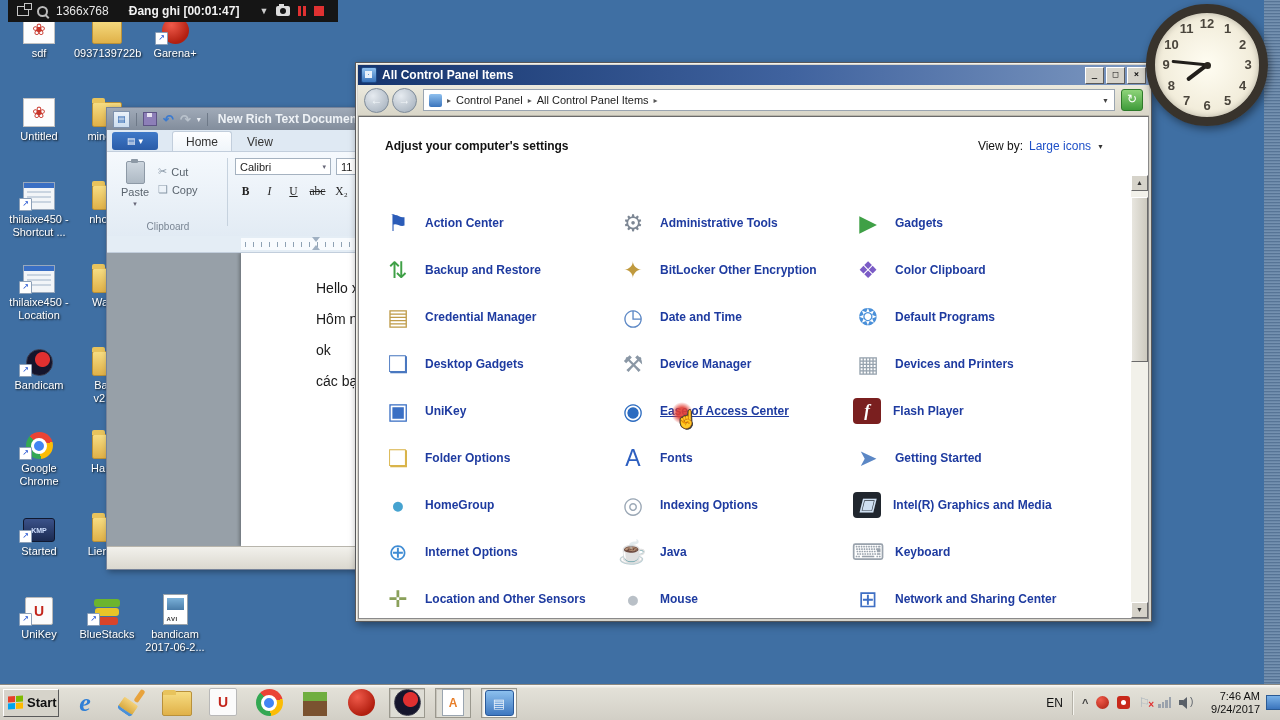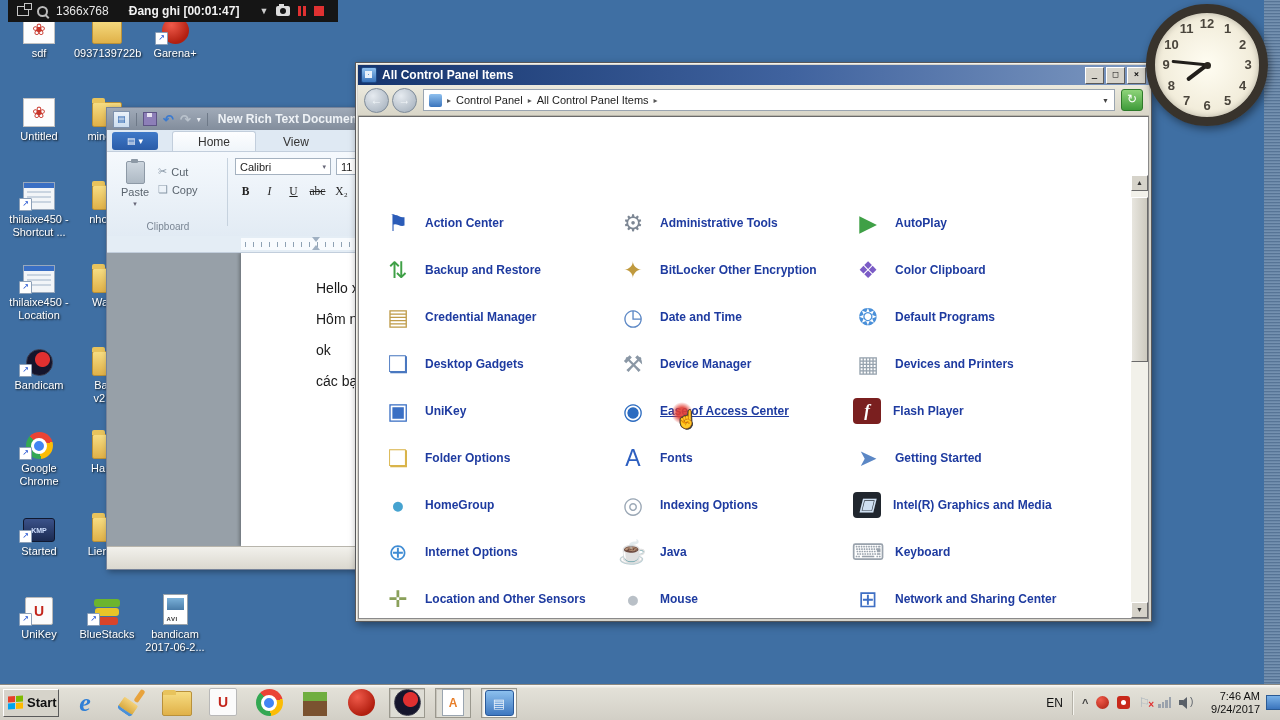--- a/index.html
+++ b/index.html
@@ -65,21 +65,21 @@
 .wp-sep{width:1px;height:13px;background:#6e7988;}
 .wp-save{width:12px;height:12px;background:#8d7fb8;border:1px solid #5e5486;position:relative;}
 .wp-save::after{content:"";position:absolute;left:3px;top:0;width:5px;height:4px;background:#e8e4f2;}
 .wp-undo{color:#3a7ad0;font-size:13px;font-weight:bold;line-height:13px;}
 .wp-redo{color:#b9c2cc;font-size:13px;font-weight:bold;line-height:13px;}
 .wp-dd{color:#e8ecf2;font-size:8px;}
 .wp-title-text{color:#eef2f6;margin-left:4px;white-space:nowrap;overflow:hidden;font-weight:bold;}
 .wp-tabs{height:21px;flex:0 0 21px;background:#dfe9f3;display:flex;align-items:flex-end;padding-left:5px;gap:2px;border-bottom:1px solid #c2cedc;}
 .wp-appbtn{width:46px;height:18px;background:linear-gradient(#3f79c8,#2a5ca8);border-radius:3px;display:flex;align-items:center;
   justify-content:center;gap:3px;color:#fff;font-size:9px;margin:0 12px 1px 0;}
-.wp-tab{padding:3px 25px 2px;font-size:12px;color:#333;}
+.wp-tab{padding:3px 13px 2px;font-size:12px;color:#333;}
 .wp-tab.active{background:linear-gradient(#fdfeff,#f0f5fa);border:1px solid #c2cedc;border-bottom:none;border-radius:3px 3px 0 0;}
 .wp-ribbon{height:84px;flex:0 0 84px;background:linear-gradient(#f5f9fd,#e2ebf4);display:flex;padding:4px 2px 0 5px;box-sizing:border-box;}
 .grp{position:relative;height:76px;}
 .grp-label{position:absolute;bottom:2px;left:0;right:0;text-align:center;font-size:10px;color:#7a8694;}
 .grp.clip{width:112px;display:flex;padding-top:2px;}
 .paste-btn{width:46px;display:flex;flex-direction:column;align-items:center;gap:2px;font-size:11px;color:#5a646e;padding-top:3px;}
 .pb-ico{width:17px;height:21px;background:linear-gradient(#cdd6df,#aeb9c4);border:1px solid #8d99a6;border-radius:2px;position:relative;}
 .pb-ico::after{content:"";position:absolute;top:-3px;left:4px;width:7px;height:4px;background:#8d99a6;border-radius:1px;}
 .clip-mini{display:flex;flex-direction:column;gap:5px;padding-top:7px;font-size:11px;color:#5a646e;}
 .clip-mini .mi{display:flex;align-items:center;gap:4px;}
@@ -516,32 +516,40 @@
         <span class="crumb-sep">▸</span>
         <span>Control Panel</span>
         <span class="crumb-sep">▸</span>
         <span>All Control Panel Items</span>
         <span class="crumb-sep">▸</span>
         <span class="crumb-dd">▼</span>
       </span>
       <span class="refresh-btn">↻</span>
     </div>
     <div class="cp-body">
+      <div class="cp-header-row">
+        <span class="cp-header">Adjust your computer's settings</span>
+        <span class="viewby">
+          <span>View by:</span>
+          <span class="vlink">Large icons</span>
+          <span class="dd">▼</span>
+        </span>
+      </div>
       <div class="cp-grid">
           <div class="cp-item">
             <span class="cp-item-ico" style="color: rgb(43, 92, 184);">⚑</span>
             <span class="cp-item-label">Action Center</span>
           </div>
           <div class="cp-item">
             <span class="cp-item-ico" style="color: rgb(125, 135, 148);">⚙</span>
             <span class="cp-item-label">Administrative Tools</span>
           </div>
           <div class="cp-item">
             <span class="cp-item-ico" style="color: rgb(63, 160, 70);">▶</span>
-            <span class="cp-item-label">AutoPlay</span>
+            <span class="cp-item-label">Gadgets</span>
           </div>
           <div class="cp-item">
             <span class="cp-item-ico" style="color: rgb(63, 160, 70);">⇅</span>
             <span class="cp-item-label">Backup and Restore</span>
           </div>
           <div class="cp-item">
             <span class="cp-item-ico" style="color: rgb(192, 154, 62);">✦</span>
             <span class="cp-item-label">BitLocker Other Encryption</span>
           </div>
           <div class="cp-item">

